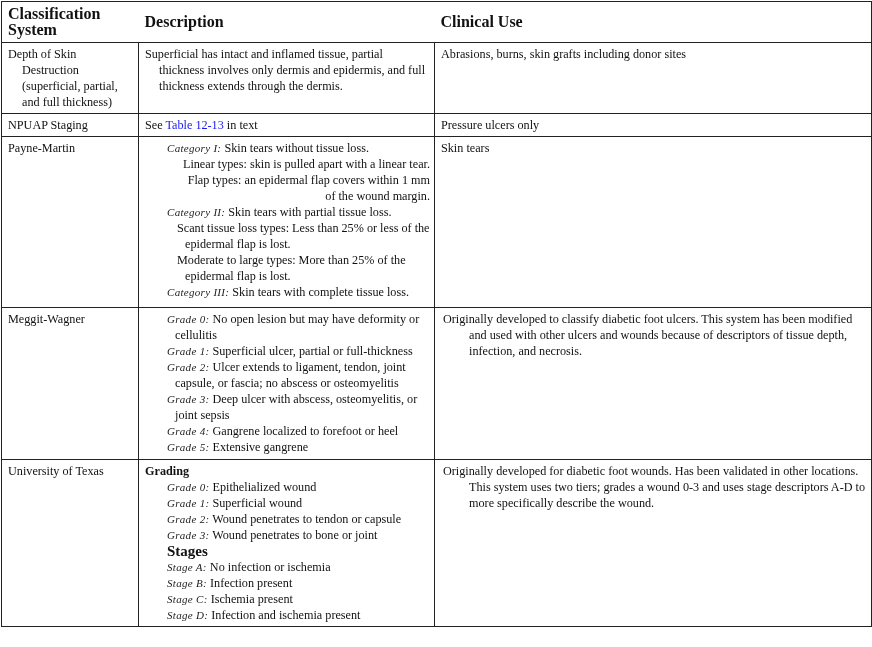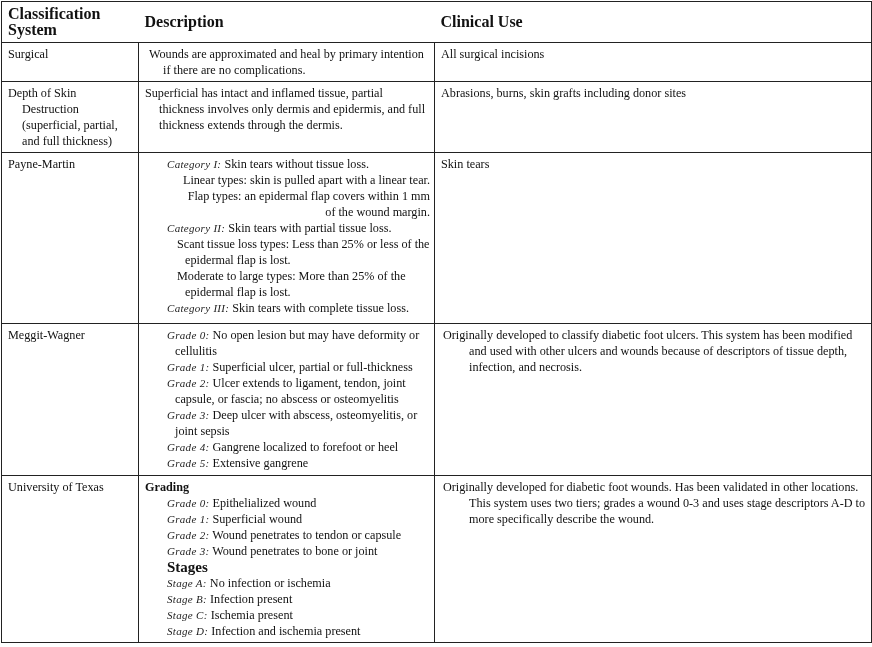--- a/index.html
+++ b/index.html
@@ -51,45 +51,45 @@
     </colgroup>
   <thead>
     <tr class="hdr">
       <th>Classification System</th>
       <th>Description</th>
       <th>Clinical Use</th>
     </tr>
   </thead>
   <tbody>
 
-    <tr class="r-surg">
-      <td><span>Surgical</span></td>
-      <td>
-          <span class="hang" style="padding-left:18px;text-indent:-14px;">Wounds are approximated and heal by primary intention if there are no complications.</span>
-        </td>
-      <td>
-          <span class="cu">All surgical incisions</span>
-        </td>
-    </tr>
 
     <tr class="r-depth">
       <td>
         <span style="display:block">Depth of Skin</span>
         <span style="display:block;padding-left:14px">Destruction</span>
         <span style="display:block;padding-left:14px">(superficial, partial,</span>
         <span style="display:block;padding-left:14px">and full thickness)</span>
       </td>
       <td>
           <span class="hang">Superficial has intact and inflamed tissue, partial thickness involves only dermis and epidermis, and full thickness extends through the dermis.</span>
         </td>
       <td>
           <span class="cu">Abrasions, burns, skin grafts including donor sites</span>
         </td>
     </tr>
 
+    <tr class="r-npuap">
+      <td><span>NPUAP Staging</span></td>
+      <td>
+        <span>See </span><a class="xref" href="#">Table 12-13</a><span> in text</span>
+      </td>
+      <td>
+          <span class="cu">Pressure ulcers only</span>
+        </td>
+    </tr>
 
     <tr class="r-payne">
       <td><span>Payne-Martin</span></td>
       <td>
         <div class="desc-block" id="payne-list">
             <span class="line"><span class="lbl">Category I:</span><span> Skin tears without tissue loss.</span></span>
             <span class="line" style="padding-left: 18px; text-indent: -8px; text-align: right;"><span>Linear types: skin is pulled apart with a linear tear.</span></span>
             <span class="line" style="padding-left: 18px; text-indent: -8px; text-align: right;"><span>Flap types: an epidermal flap covers within 1 mm of the wound margin.</span></span>
             <span class="line"><span class="lbl">Category II:</span><span> Skin tears with partial tissue loss.</span></span>
             <span class="line" style="padding-left: 18px; text-indent: -8px;"><span>Scant tissue loss types: Less than 25% or less of the epidermal flap is lost.</span></span>

